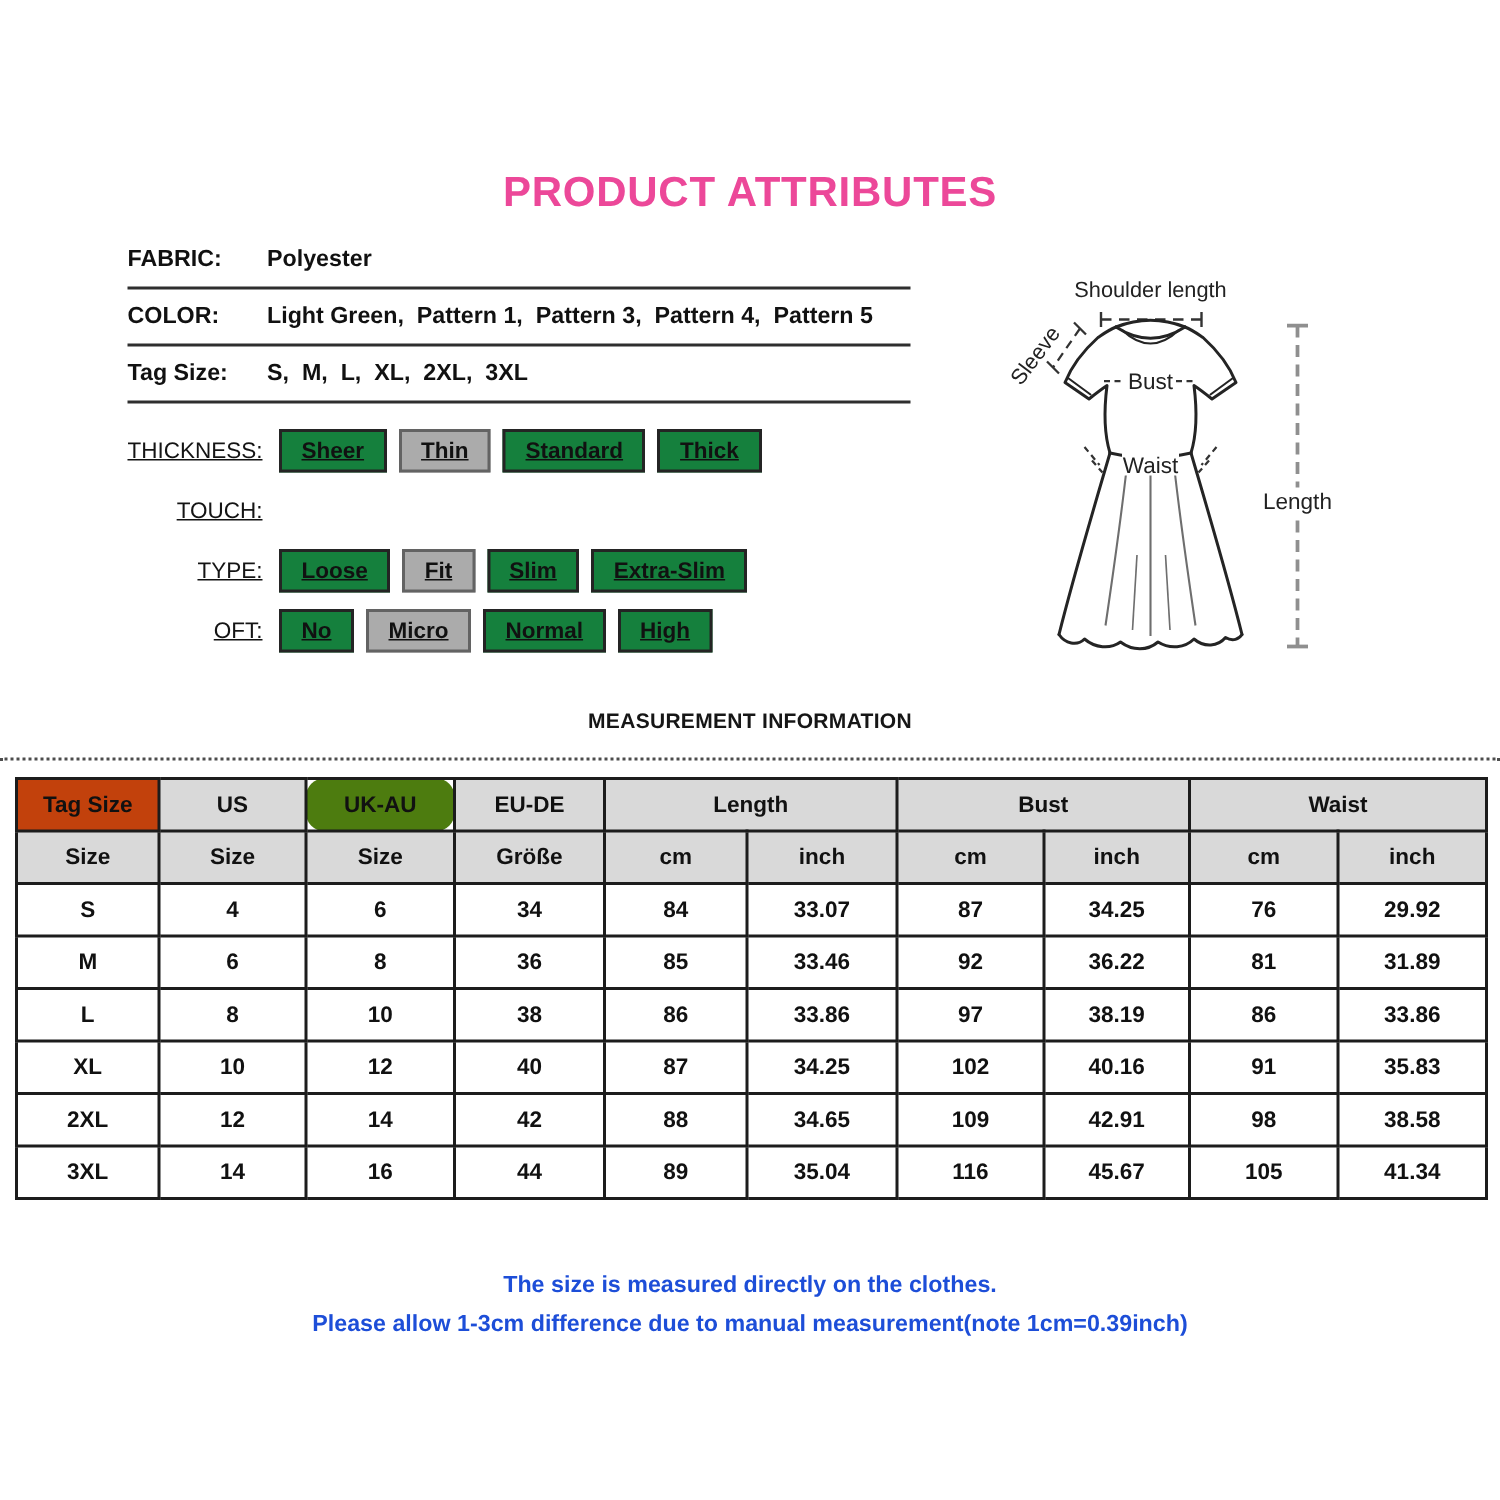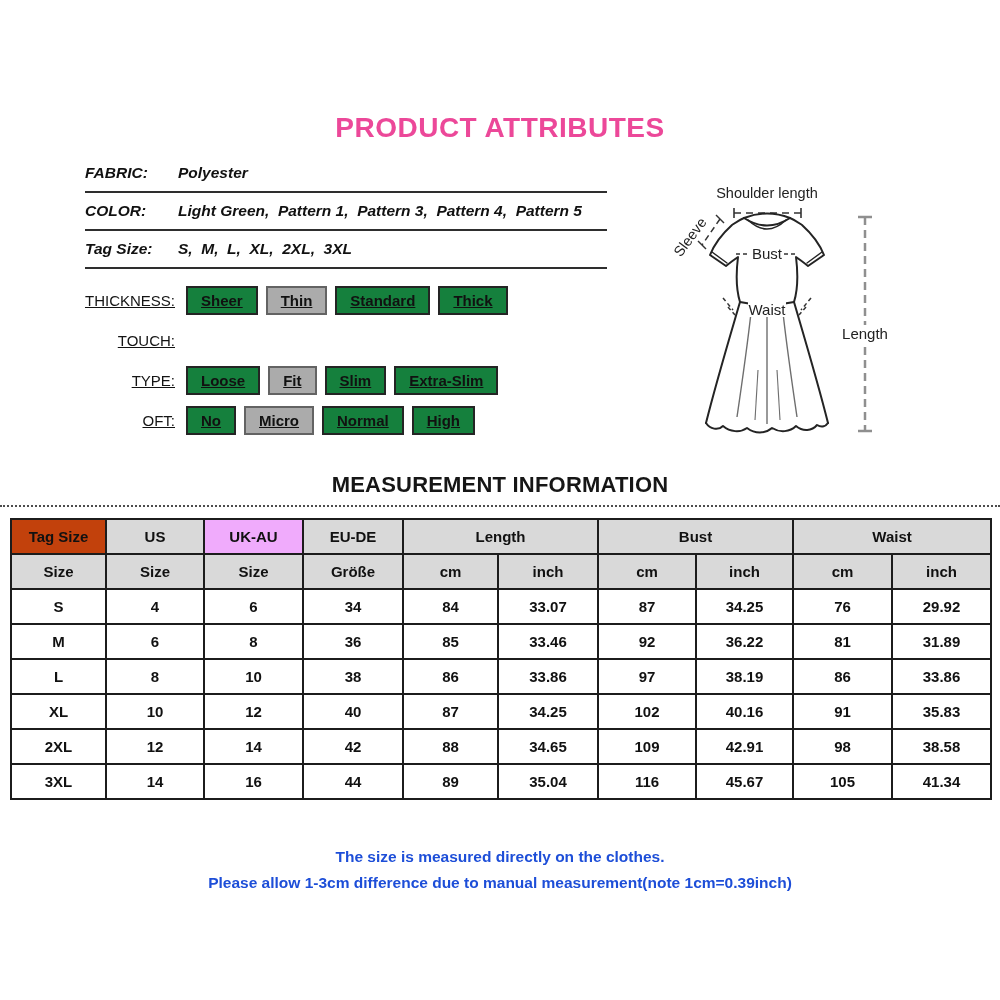--- a/index.html
+++ b/index.html
@@ -12,21 +12,21 @@
     overflow:hidden;
   }
 
   .page-title {
     position:absolute; top:112px; left:0; width:1000px;
     text-align:center; font-size:28px; font-weight:bold; letter-spacing:.5px;
     color:#ec4899;
   }
 
   
-  .attr-section { position:absolute; left:85px; top:155px; width:522px;font-style:italic; }
+  .attr-section { position:absolute; left:85px; top:155px; width:522px; }
   .attr-row {
     display:flex; align-items:center; height:38px;
     border-bottom:2px solid #2e2e2e;
   }
   .attr-label { width:93px; flex-shrink:0; font-weight:bold; font-size:15.5px; }
   .attr-value { font-weight:bold; font-size:15.5px; white-space:pre; }
 
   
   .sel-section { position:absolute; left:0; top:280px;text-decoration:underline; }
   .sel-row { display:flex; align-items:center; height:40px; }
@@ -42,21 +42,21 @@
   }
   .opt-btn.selected { background:#ababab; border-color:#636363; }
 
   
   .diagram { position:absolute; left:660px; top:175px; width:320px; height:285px; }
   .diagram svg text { font-family:"Liberation Sans", sans-serif; fill:#222; }
 
   
   .mi-heading {
     position:absolute; top:472px; left:0; width:1000px; text-align:center;
-    font-weight:bold; font-size:22px; letter-spacing:.2px; color:#161616;
+    font-weight:bold; font-size:14px; letter-spacing:.2px; color:#161616;
   }
   .dotted-divider {
     position:absolute; top:505px; left:0; width:1000px; height:0;
     border-top:2.5px dotted #4d4d4d;
   }
 
   .size-table {
     position:absolute; left:10px; top:518px; width:980px;
     border-collapse:collapse; table-layout:fixed;
   }
@@ -200,21 +200,21 @@
       <col style="width:100px">
       <col style="width:98px">
       <col style="width:97px">
     <col style="width:99px">
       <col style="width:99px">
   </colgroup>
   <thead>
       <tr>
         <th colspan="1" style="background: #c2410c;">Tag Size</th>
         <th colspan="1" style="background: rgb(217, 217, 217);">US</th>
-        <th colspan="1" style="background: #f0abfc;">UK-AU</th>
+        <th colspan="1" style="background: #4d7c0f; border-radius: 12px;">UK-AU</th>
         <th colspan="1" style="background: rgb(217, 217, 217);">EU-DE</th>
         <th colspan="2" style="background: rgb(217, 217, 217);">Length</th>
         <th colspan="2" style="background: rgb(217, 217, 217);">Bust</th>
         <th colspan="2" style="background: rgb(217, 217, 217);">Waist</th>
       </tr>
       <tr>
         <th style="background: rgb(217, 217, 217);">Size</th>
         <th style="background: rgb(217, 217, 217);">Size</th>
         <th style="background: rgb(217, 217, 217);">Size</th>
         <th style="background: rgb(217, 217, 217);">Größe</th>

